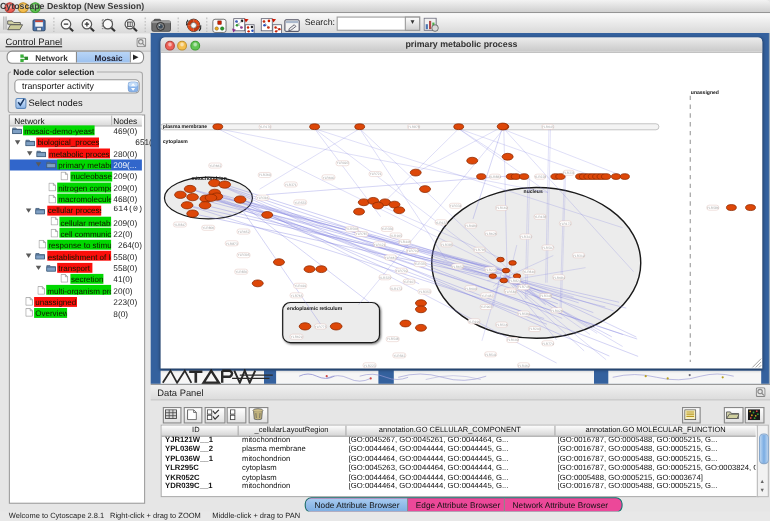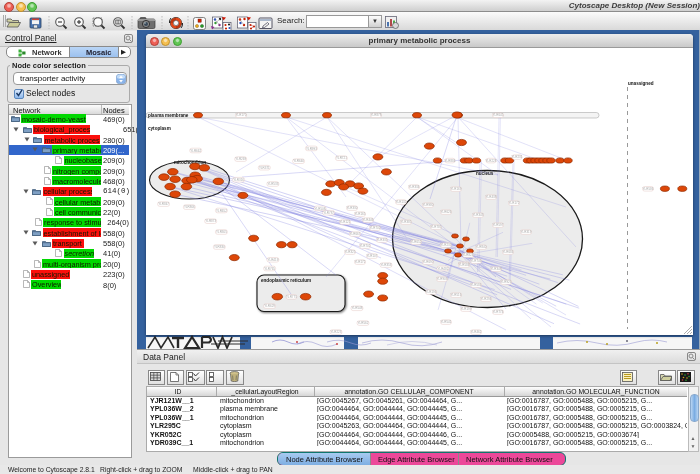--- a/index.html
+++ b/index.html
@@ -3,21 +3,21 @@
 html,body{margin:0;padding:0;width:700px;height:474px;overflow:hidden;
  font-family:"Liberation Sans",sans-serif;background:#e8e8e8;position:relative;}
 .abs{position:absolute;}
 .tl{border-radius:50%;width:8px;height:8px;}
 </style></head>
 <body>
 <div class="abs" style="left:0;top:0;width:700px;height:11px;background:linear-gradient(#f3f3f3,#cfcfcf);border-bottom:1px solid #8c8c8c;border-radius:4px 4px 0 0;"></div>
 <div class="abs tl" style="left:4px;top:1.5px;background:radial-gradient(circle at 50% 35%, #fff8 0 18%, transparent 40%),#ee5f55;border:0.5px solid #b2423a;"></div>
 <div class="abs tl" style="left:15.5px;top:1.5px;background:radial-gradient(circle at 50% 35%, #fff8 0 18%, transparent 40%),#f5bf4f;border:0.5px solid #c1912f;"></div>
 <div class="abs tl" style="left:27px;top:1.5px;background:radial-gradient(circle at 50% 35%, #fff8 0 18%, transparent 40%),#61c554;border:0.5px solid #3e9e32;"></div>
-<div class="abs" style="left:0;top:1px;width:700px;height:10px;text-align:right;font-size:8px;font-weight:bold;color:#3a3a3a;line-height:10px;font-style:italic;">Cytoscape Desktop (New Session)</div>
+<div class="abs" style="left:0;top:1px;width:700px;height:10px;text-align:left;font-size:8px;font-weight:bold;color:#3a3a3a;line-height:10px;">Cytoscape Desktop (New Session)</div>
 <div class="abs" style="left:0;top:12px;width:700px;height:18px;background:linear-gradient(#fbfbfb,#d9d9d9);border-bottom:1px solid #9a9a9a;"></div>
 <div class="abs" style="left:3px;top:15px;width:1px;height:12px;border-left:1px solid #aaa;border-right:1px solid #aaa;"></div>
 <svg class="abs" style="left:0;top:12px;" width="700" height="18" viewBox="0 0 700 18">
 
 <path d="M7 10 L7 7 h4 l1.5 1.5 h6 v2 z" fill="#d8d8a8" stroke="#555" stroke-width="0.8"></path>
 <path d="M7 15 l2.5-4.5 h11 L18 15 z" fill="#cccc99" stroke="#555" stroke-width="0.8"></path>
 
 <rect x="30" y="6" width="11" height="10" rx="1" fill="#4a74b0" stroke="#27405f" stroke-width="0.8"></rect>
 <rect x="32" y="6.5" width="7" height="1.6" fill="#cc4433"></rect>
 <rect x="32" y="8.2" width="7" height="4" fill="#f4f4f4"></rect>
@@ -289,21 +289,21 @@
   </svg>
 <div class="abs" style="left:52px;top:238.5px;width:32px;height:9px;background:#fb0f0c;overflow:hidden;white-space:nowrap;">
     <span style="position:absolute;left:1px;top:0.6px;font-size:7.3px;color:#101800;">transport</span>
   </div>
 <div class="abs" style="left:103px;top:239.1px;font-size:7.5px;color:#222;width:26px;overflow:hidden;white-space:nowrap;">558(0)</div>
 <svg class="abs" style="left:55.0px;top:249.1px;" width="7" height="8" viewBox="0 0 7 8">
 <path d="M0.5 0.5 h4 l2 2 v5 h-6 z" fill="#fff" stroke="#999" stroke-width="0.7"></path>
 <path d="M4.5 0.5 v2 h2" fill="none" stroke="#999" stroke-width="0.7"></path>
   </svg>
 <div class="abs" style="left:63.5px;top:248.8px;width:30px;height:9px;background:#00d800;overflow:hidden;white-space:nowrap;">
-    <span style="position:absolute;left:1px;top:0.6px;font-size:7.3px;color:#101800;font-style:italic;">secretion</span>
+    <span style="position:absolute;left:1px;top:0.6px;font-size:7.3px;color:#101800;">secretion</span>
   </div>
 <div class="abs" style="left:103px;top:249.4px;font-size:7.5px;color:#222;width:26px;overflow:hidden;white-space:nowrap;">41(0)</div>
 <svg class="abs" style="left:33.5px;top:259.5px;" width="7" height="8" viewBox="0 0 7 8">
 <path d="M0.5 0.5 h4 l2 2 v5 h-6 z" fill="#fff" stroke="#999" stroke-width="0.7"></path>
 <path d="M4.5 0.5 v2 h2" fill="none" stroke="#999" stroke-width="0.7"></path>
   </svg>
 <div class="abs" style="left:42px;top:259.2px;width:59px;height:9px;background:#00d800;overflow:hidden;white-space:nowrap;">
     <span style="position:absolute;left:1px;top:0.6px;font-size:7.3px;color:#101800;">multi-organism pro</span>
   </div>
 <div class="abs" style="left:103px;top:259.8px;font-size:7.5px;color:#222;width:26px;overflow:hidden;white-space:nowrap;">20(0)</div>

